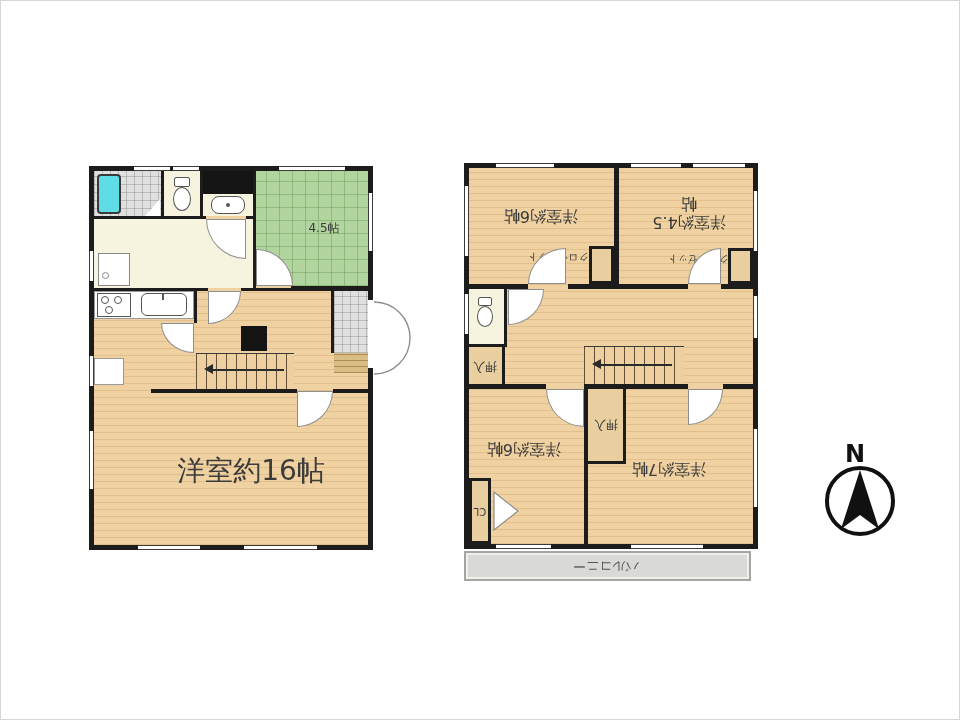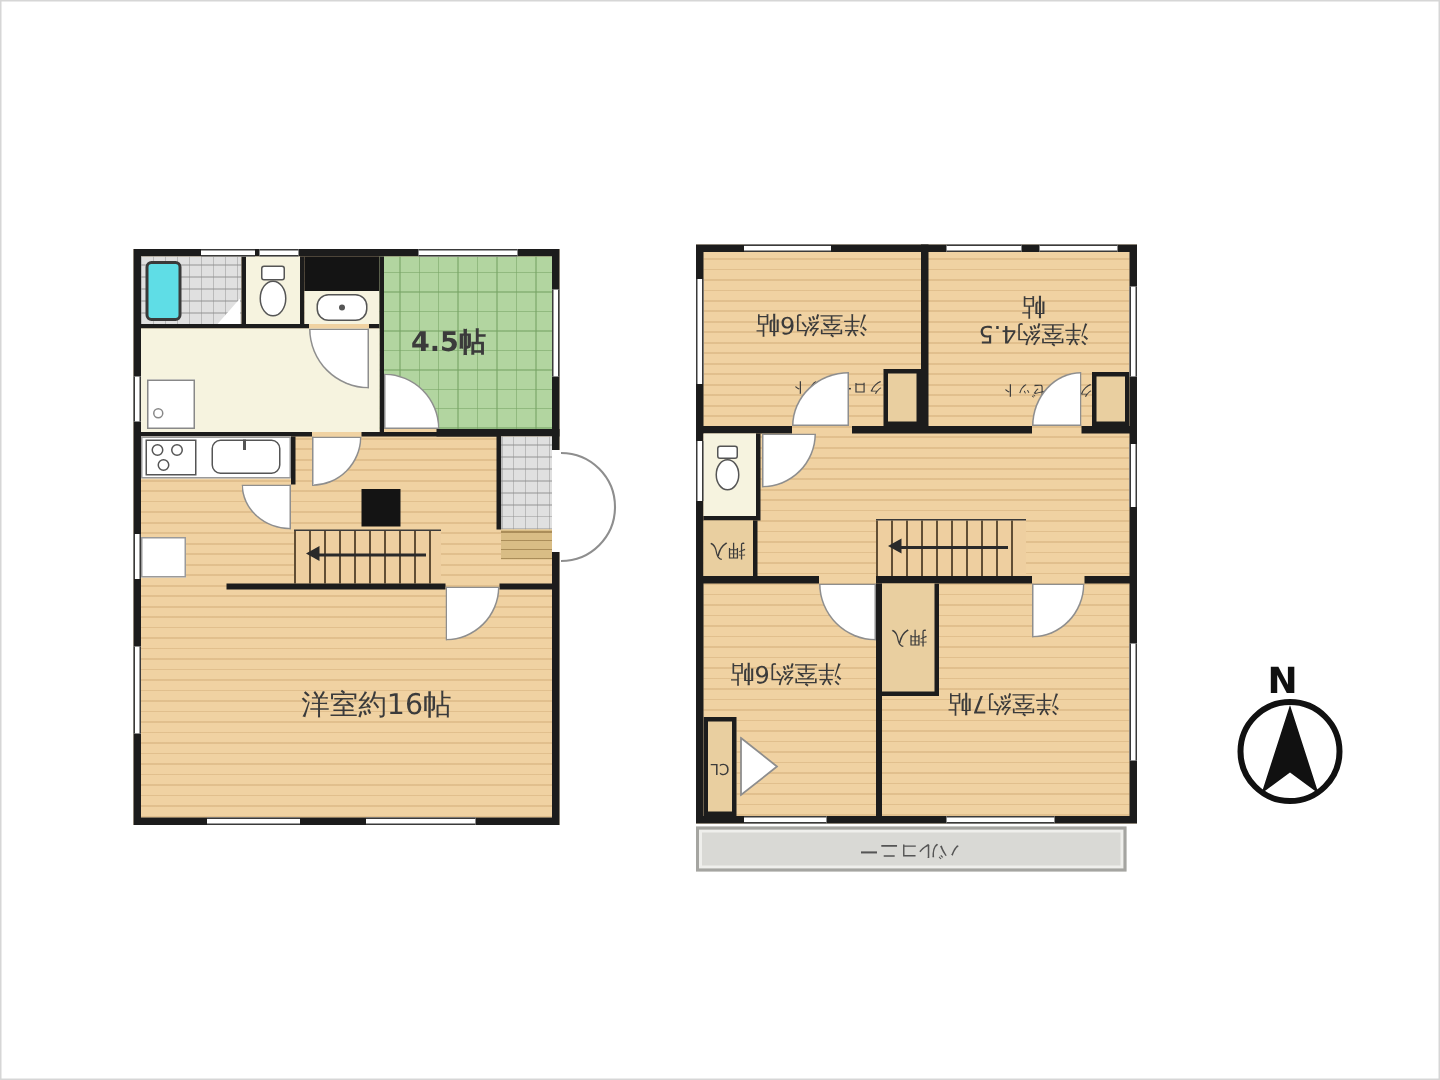--- a/index.html
+++ b/index.html
@@ -51,21 +51,21 @@
   <div class="fix" style="left:210px;top:195px;width:34px;height:18px;border-radius:8px;"></div>
   <div class="abs" style="left:225px;top:202px;width:4px;height:4px;border-radius:50%;background:#555;"></div>
 
   <div class="wall" style="left:93px;top:215px;width:112px;height:3px;"></div>
   <div class="wall" style="left:245px;top:215px;width:7px;height:3px;"></div>
 
   <div class="abs tatami" style="left:252px;top:170px;width:115px;height:115px;"></div>
   <div class="wall" style="left:252px;top:170px;width:3px;height:117px;"></div>
   <div class="wall" style="left:290px;top:285px;width:82px;height:5px;"></div>
   <div class="door" style="left:255px;top:248px;width:37px;height:37px;border-radius:0 100% 0 0;"></div>
-  <div class="lbl" style="left:258px;top:216px;width:80px;height:24px;font-size:18px;font-weight:bold;">4.5帖</div>
+  <div class="lbl" style="left:283px;top:216px;width:80px;height:24px;font-size:12px;">4.5帖</div>
 
   <div class="abs cream" style="left:93px;top:218px;width:159px;height:69px;"></div>
   <div class="fix" style="left:97px;top:252px;width:32px;height:33px;border-color:#888;"></div>
   <div class="abs" style="left:101px;top:271px;width:7px;height:7px;border:1.2px solid #888;border-radius:50%;background:#fff;box-sizing:border-box;"></div>
   <div class="door" style="left:205px;top:218px;width:40px;height:40px;border-radius:0 0 0 100%;"></div>
 
   <div class="wall" style="left:93px;top:287px;width:114px;height:3px;"></div>
   <div class="wall" style="left:240px;top:287px;width:92px;height:3px;"></div>
   <div class="door" style="left:207px;top:290px;width:33px;height:33px;border-radius:0 0 100% 0;"></div>
 
@@ -89,21 +89,21 @@
 
   <div class="wall" style="left:330px;top:287px;width:3px;height:65px;"></div>
   <div class="abs tile" style="left:333px;top:290px;width:34px;height:62px;"></div>
   <div class="abs" style="left:333px;top:352px;width:34px;height:20px;background-color:#d9bd85;background-image:repeating-linear-gradient(0deg,rgba(140,110,60,.6) 0 1px,transparent 1px 6px);"></div>
   <div class="abs" style="left:367px;top:299px;width:6px;height:68px;background:#fff;"></div>
   <svg class="abs" style="left:371px;top:295px;" width="46" height="80" viewBox="0 0 46 80">
     <path d="M2,6 A36,36 0 0 1 38,42" fill="#fff" stroke="#8e8e8e" stroke-width="1.4"></path>
     <path d="M2,78 A36,36 0 0 0 38,42" fill="#fff" stroke="#8e8e8e" stroke-width="1.4"></path>
   </svg>
 
-  <div class="lbl" style="left:155px;top:456px;width:190px;height:28px;font-size:19px;">洋室約16帖</div>
+  <div class="lbl" style="left:155px;top:456px;width:190px;height:28px;font-size:28px;">洋室約16帖</div>
 
   <div class="win-h" style="left:133px;top:165px;width:36px;"></div>
   <div class="win-h" style="left:172px;top:165px;width:26px;"></div>
   <div class="win-h" style="left:278px;top:165px;width:66px;"></div>
   <div class="win-v" style="left:367px;top:192px;height:58px;"></div>
   <div class="win-v" style="left:88px;top:250px;height:30px;"></div>
   <div class="win-v" style="left:88px;top:355px;height:30px;"></div>
   <div class="abs" style="left:93px;top:357px;width:30px;height:27px;background:#fff;border:1px solid #9a9a9a;box-sizing:border-box;"></div>
   <div class="win-v" style="left:88px;top:430px;height:58px;"></div>
   <div class="win-h" style="left:137px;top:544px;width:62px;"></div>

